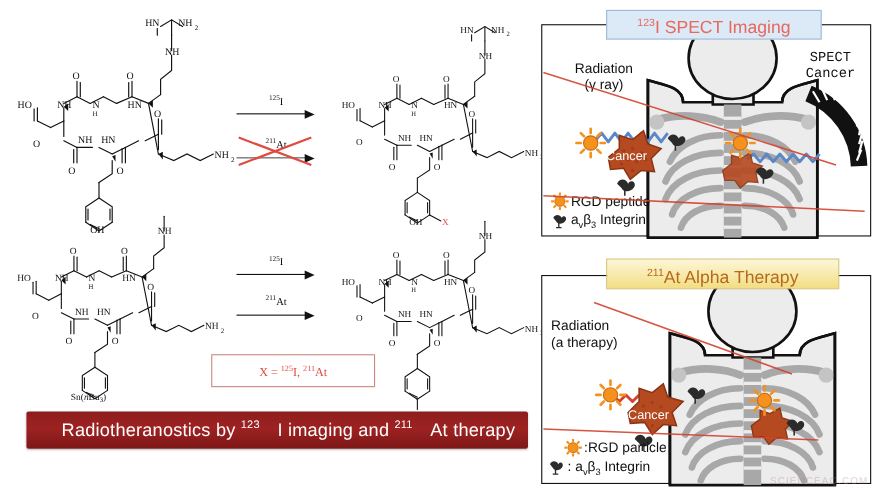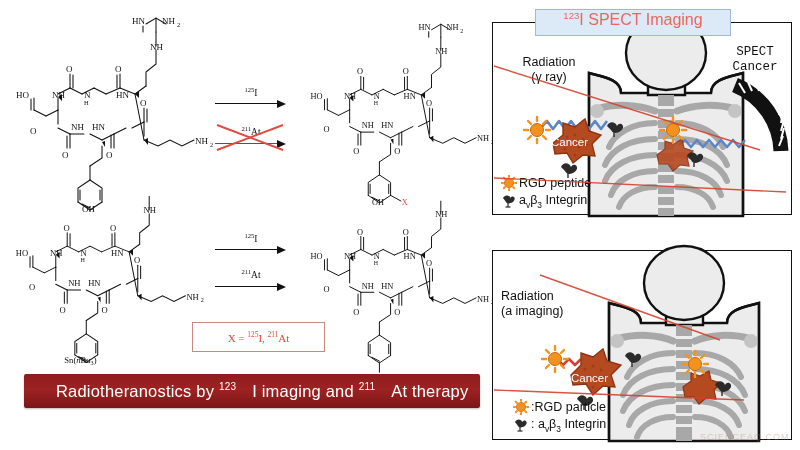--- a/index.html
+++ b/index.html
@@ -36,21 +36,21 @@
   
   .banner{position:absolute;background:linear-gradient(180deg,#8d1d1d 0%,#9e2222 45%,#7c1616 100%);
           border-radius:2px;display:flex;align-items:center;box-shadow:0 1px 2px rgba(0,0,0,.25);}
   .banner span{color:#fff;font-size:16.5px;letter-spacing:.2px;padding-left:16px;white-space:nowrap;}
   .banner sup{font-size:10px;}
 
   
   .panel{position:absolute;border:1.6px solid #111;background:#fff;box-sizing:border-box;}
 
   .ptitle{position:absolute;box-sizing:border-box;display:flex;
-          align-items:flex-start;justify-content:center;}
+          align-items:flex-end;justify-content:center;margin-left:16px;}
   .ptitle span{white-space:nowrap;}
   .ptitle.spect{background:#dce9f7;border:1px solid #9fb8d6;}
   .ptitle.spect span{color:#e8685c;font-size:16px;}
   .ptitle.spect sup{font-size:9.6px;}
   .ptitle.alpha{background:linear-gradient(180deg,#fdf6d8 0%,#f7e9a8 55%,#f3dd84 100%);
                 border:1px solid #d9c477;}
   .ptitle.alpha span{color:#b56a1c;font-size:16px;}
   .ptitle.alpha sup{font-size:9.6px;}
 
   .plabel{position:absolute;font-size:12.5px;color:#111;line-height:1.18;white-space:nowrap;}
@@ -404,21 +404,21 @@
       <text class="atxt" x="106" y="62">HN</text>
       <text class="atxt" x="61" y="94">NH</text>
       <text class="atxt" x="82" y="94">HN</text>
       <text class="atxt" x="140" y="17">NH</text>
       <text class="atxt" x="185" y="108">NH</text>
       <text class="atxt sm" x="200" y="111">2</text>
       <text class="atxt red" x="75" y="194">X</text>
     </svg>
   </div>
 
-  <div class="xbox" style="left:192px;top:322px;width:133px;height:30px;">
+  <div class="xbox" style="left:192px;top:322px;width:149px;height:30px;">
     <span><span>X = </span><sup>125</sup><span>I, </span><sup>211</sup><span>At</span></span>
   </div>
 
   <div class="banner" style="left:24px;top:374px;width:456px;height:34px;">
     <span><span>Radiotheranostics by </span><sup>123</sup><span>I imaging and </span><sup>211</sup><span>At therapy</span></span>
   </div>
 
   <div class="panel" style="left:492px;top:22px;width:300px;height:193px;">
 
     <svg class="overlay" width="300" height="193">
@@ -677,24 +677,27 @@
       <g fill="#2b2b2b">
         <path d="M84 148 C86 143 92 143 94 148 C96 144 101 146 100 150 C98 155 90 157 88 152 Z"></path>
         <path d="M91 152 L91 159" stroke="#2b2b2b" stroke-width="1.4"></path>
       </g>
       <g fill="#2b2b2b">
         <path d="M222 134 C224 129 230 129 232 134 C234 130 239 132 238 136 C236 141 228 143 226 138 Z"></path>
         <path d="M229 138 L229 145" stroke="#2b2b2b" stroke-width="1.4"></path>
       </g>
     </svg>
 
+    <div class="ptitle alpha" style="left:42px;top:-16px;width:212px;height:28px;">
+      <span><sup>211</sup><span>At Alpha Therapy</span></span>
+    </div>
 
     <div class="plabel" style="left:8px;top:38px;">
       <div>Radiation</div>
-      <div>(a imaging)</div>
+      <div>(a therapy)</div>
     </div>
 
     <div class="plabel" style="left:78px;top:121px;color:#fff;font-size:11.5px;">Cancer</div>
 
     <div class="legrow" style="left:20px;top:148px;">
       <svg width="16" height="16">
         <circle cx="8" cy="8" r="4.6" fill="#f5921e" stroke="#c96a12" stroke-width=".8"></circle>
         <g stroke="#f5921e" stroke-width="2" stroke-linecap="round">
           <path d="M8 2 L8 0.5"></path>
             <path d="M14 8 L15.5 8"></path>
@@ -702,21 +705,21 @@
           <path d="M2 8 L0.5 8"></path>
             <path d="M12 4 L13.2 2.8"></path>
             <path d="M12 12 L13.2 13.2"></path>
           <path d="M4 12 L2.8 13.2"></path>
             <path d="M4 4 L2.8 2.8"></path>
         </g>
       </svg>
       <span>:RGD particle</span>
     </div>
 
-    <div class="legrow" style="left:20px;top:166px;">
+    <div class="legrow" style="left:5px;top:166px;">
       <svg width="16" height="16">
         <path d="M2 5 C3.5 1.5 8 1.5 9.5 5 C11 2.2 14.5 3.8 13.5 6.8 C12 10.5 6 12 4.5 8.2 Z" fill="#2b2b2b"></path>
         <path d="M7 8.5 L7 14" stroke="#2b2b2b" stroke-width="1.2"></path>
         <path d="M4.5 14 L9.5 14" stroke="#2b2b2b" stroke-width="1.2"></path>
       </svg>
       <span><span>: a</span><sub>v</sub><span>β</span><sub>3</sub><span> Integrin</span></span>
     </div>
   </div>
 
   <svg class="overlay" width="800" height="450" style="pointer-events:none;">

